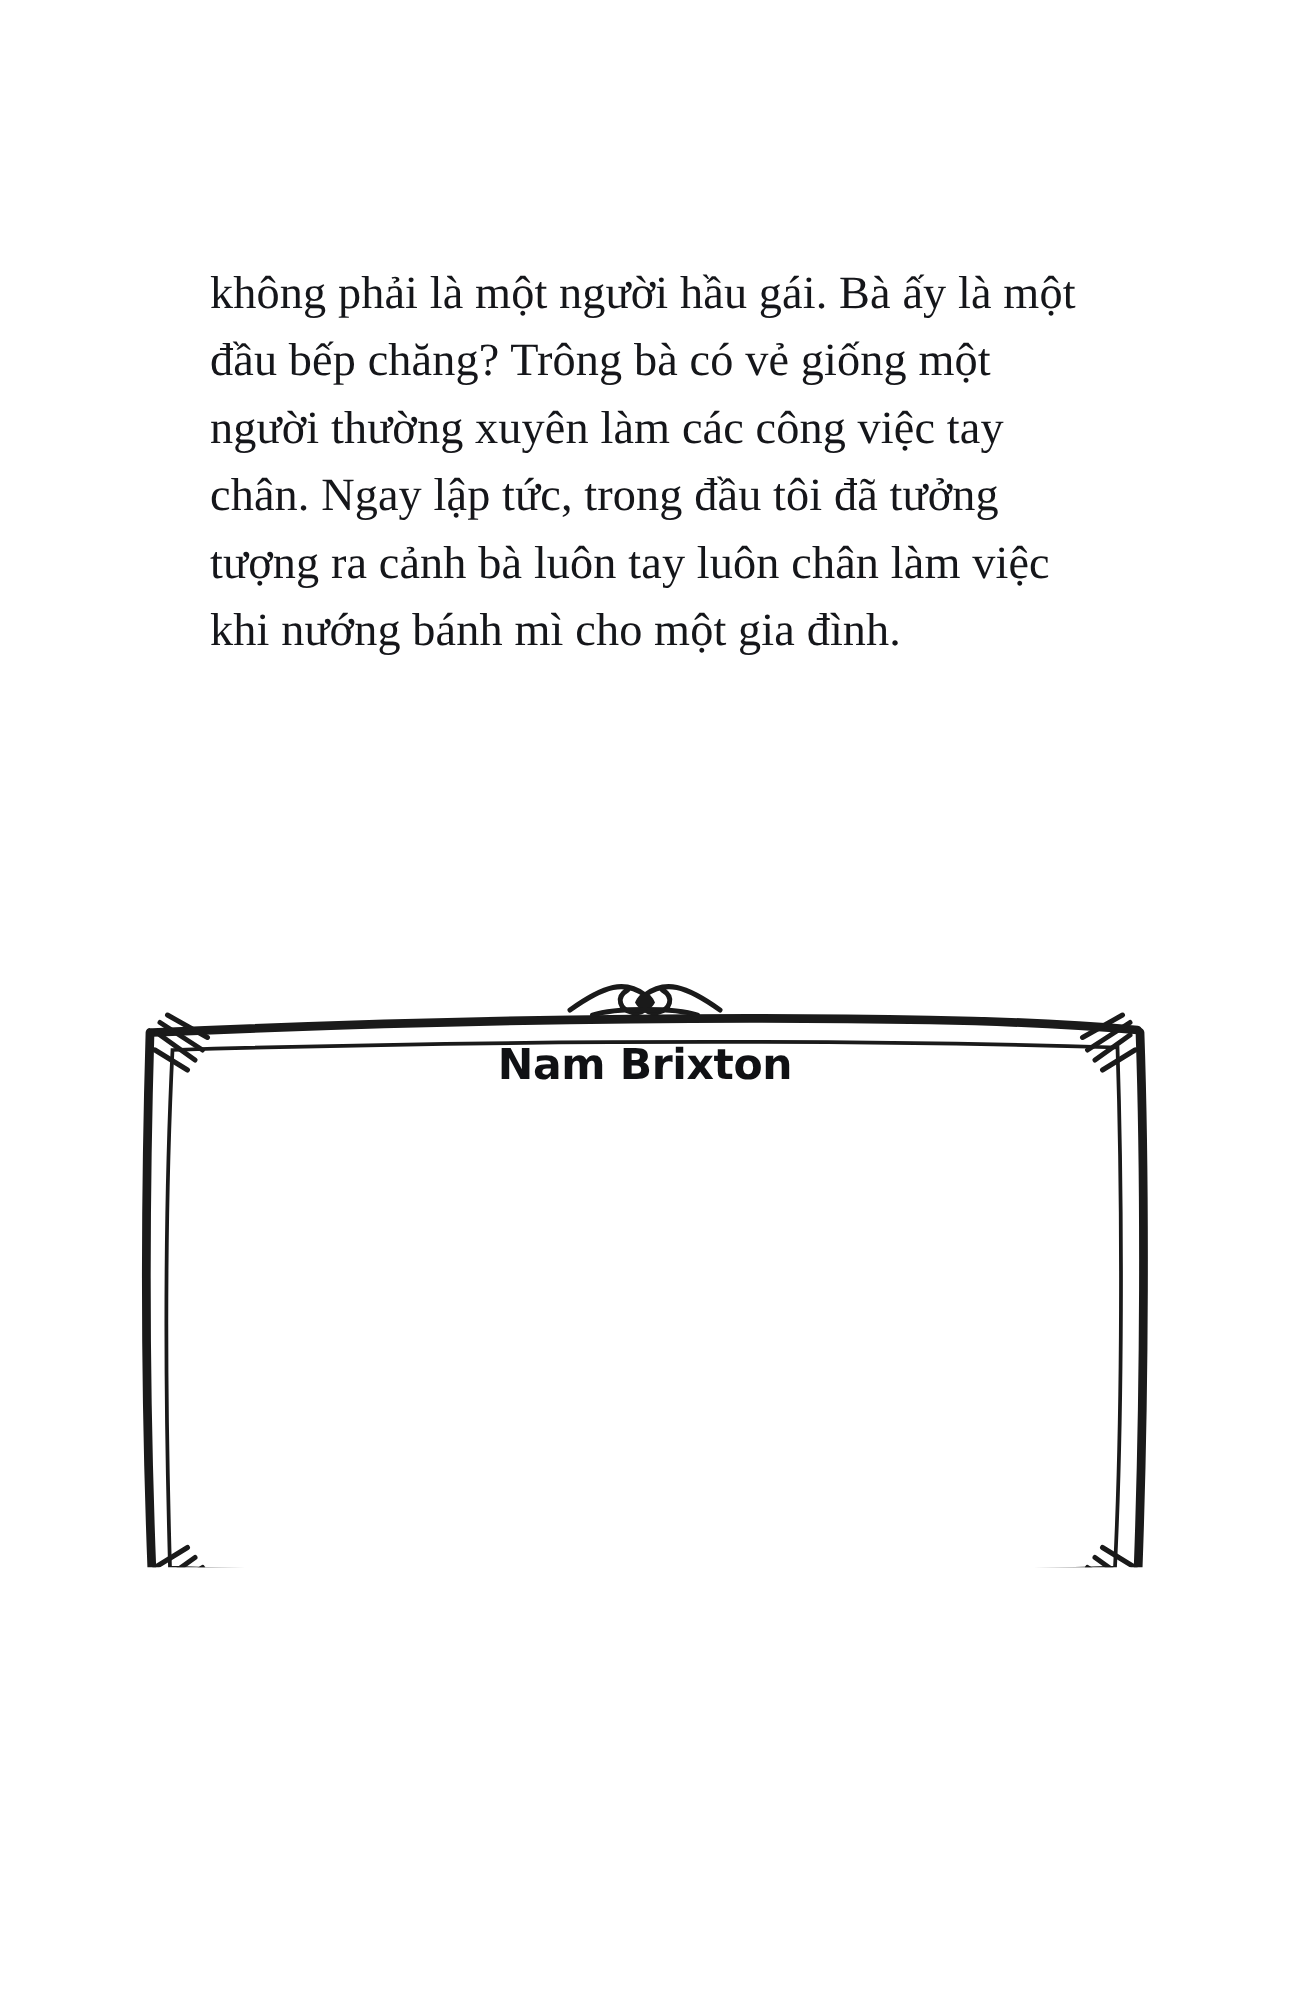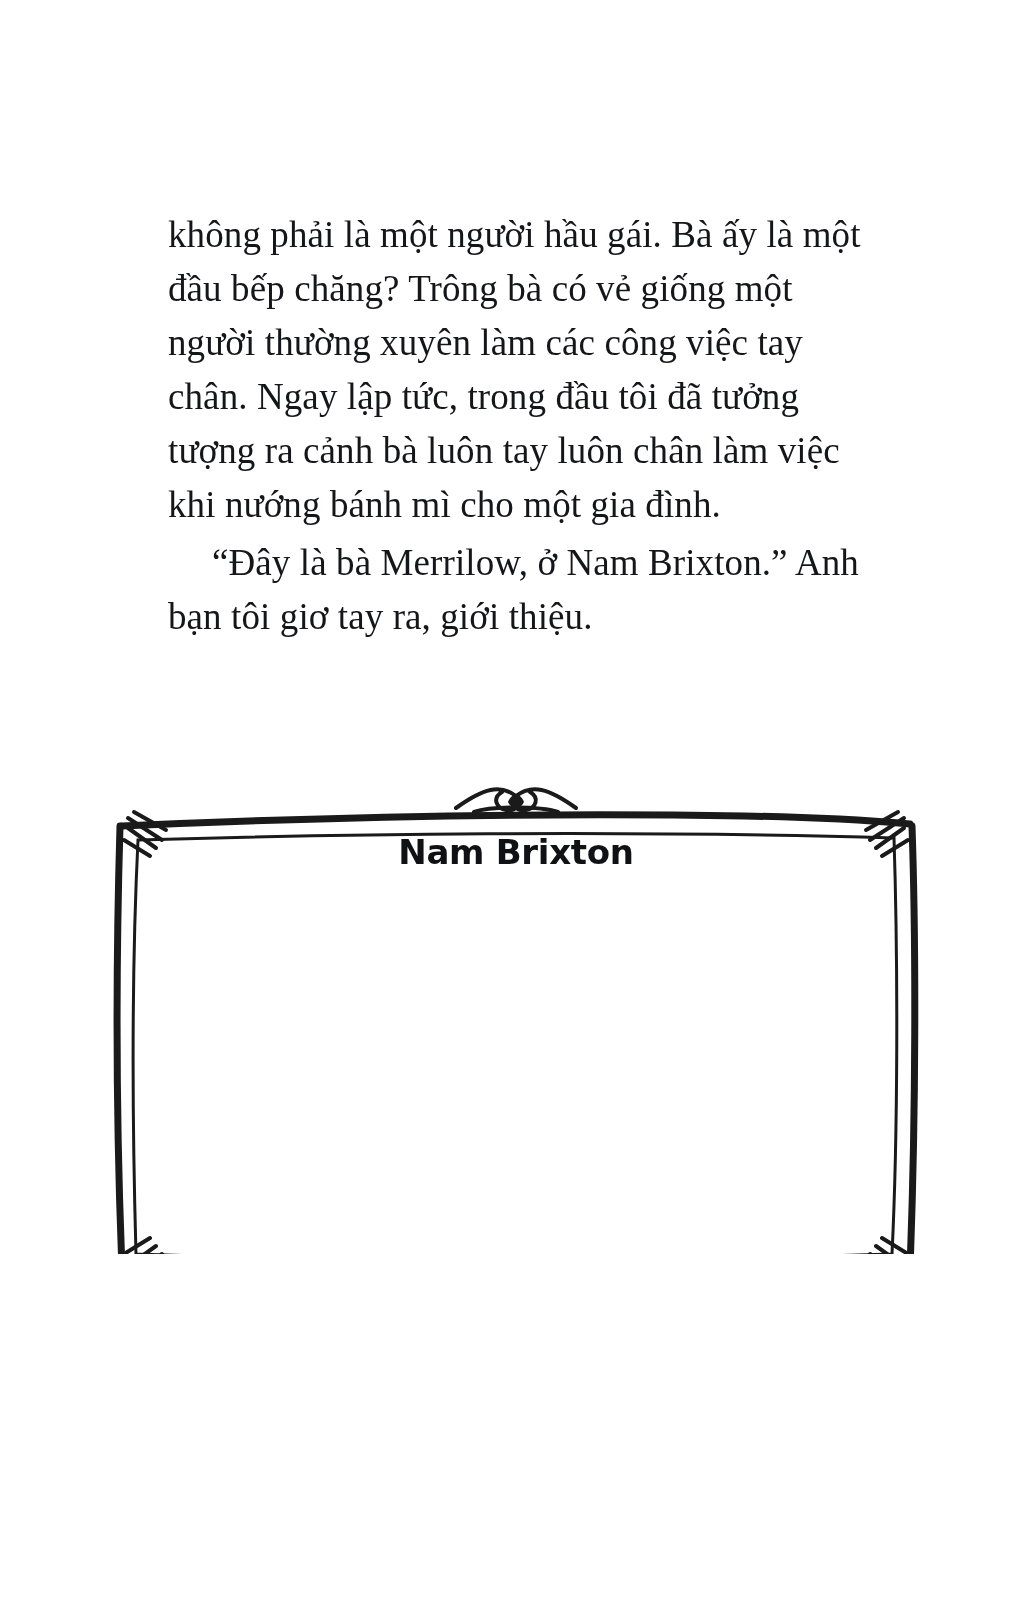--- a/index.html
+++ b/index.html
@@ -92,21 +92,20 @@
     color: #15161a;
   }
 </style>
 </head>
 <body>
 
 <div class="page">
 
   <div class="body-text">
     <p>không phải là một người hầu gái. Bà ấy là một đầu bếp chăng? Trông bà có vẻ giống một người thường xuyên làm các công việc tay chân. Ngay lập tức, trong đầu tôi đã tưởng tượng ra cảnh bà luôn tay luôn chân làm việc khi nướng bánh mì cho một gia đình.</p>
-    <p class="indent">“Đây là bà Merrilow, ở Nam Brixton.” Anh bạn tôi giơ tay ra, giới thiệu.</p>
   </div>
 
   <div class="note-box">
     <svg class="frame" viewBox="0 0 824 520" aria-hidden="true">
 
       <path d="M18,44 C200,36 420,30 640,34 C700,35 760,38 806,42" fill="none" stroke="#1a1a1a" stroke-width="7" stroke-linecap="round"></path>
       <path d="M808,44 C812,160 812,330 806,486" fill="none" stroke="#1a1a1a" stroke-width="7" stroke-linecap="round"></path>
       <path d="M804,488 C600,496 340,498 20,488" fill="none" stroke="#1a1a1a" stroke-width="7" stroke-linecap="round"></path>
       <path d="M18,486 C12,340 12,180 16,44" fill="none" stroke="#1a1a1a" stroke-width="7" stroke-linecap="round"></path>
 

